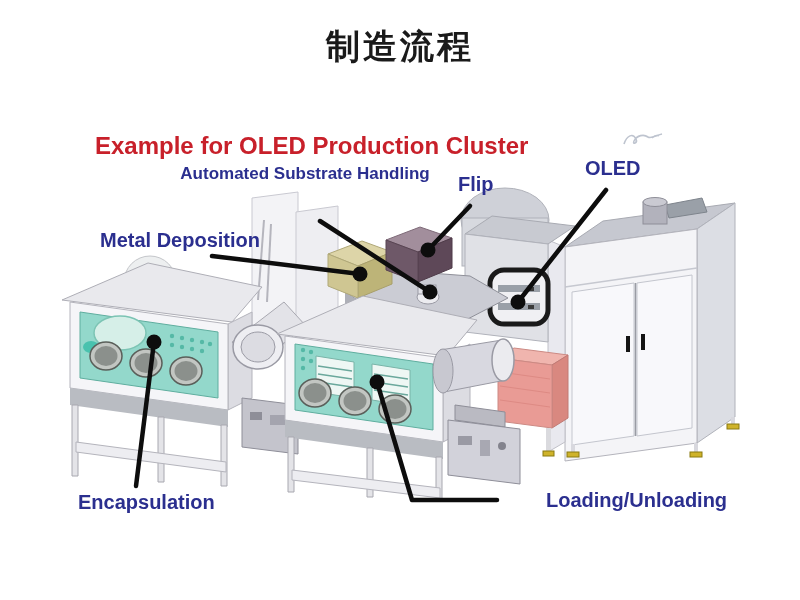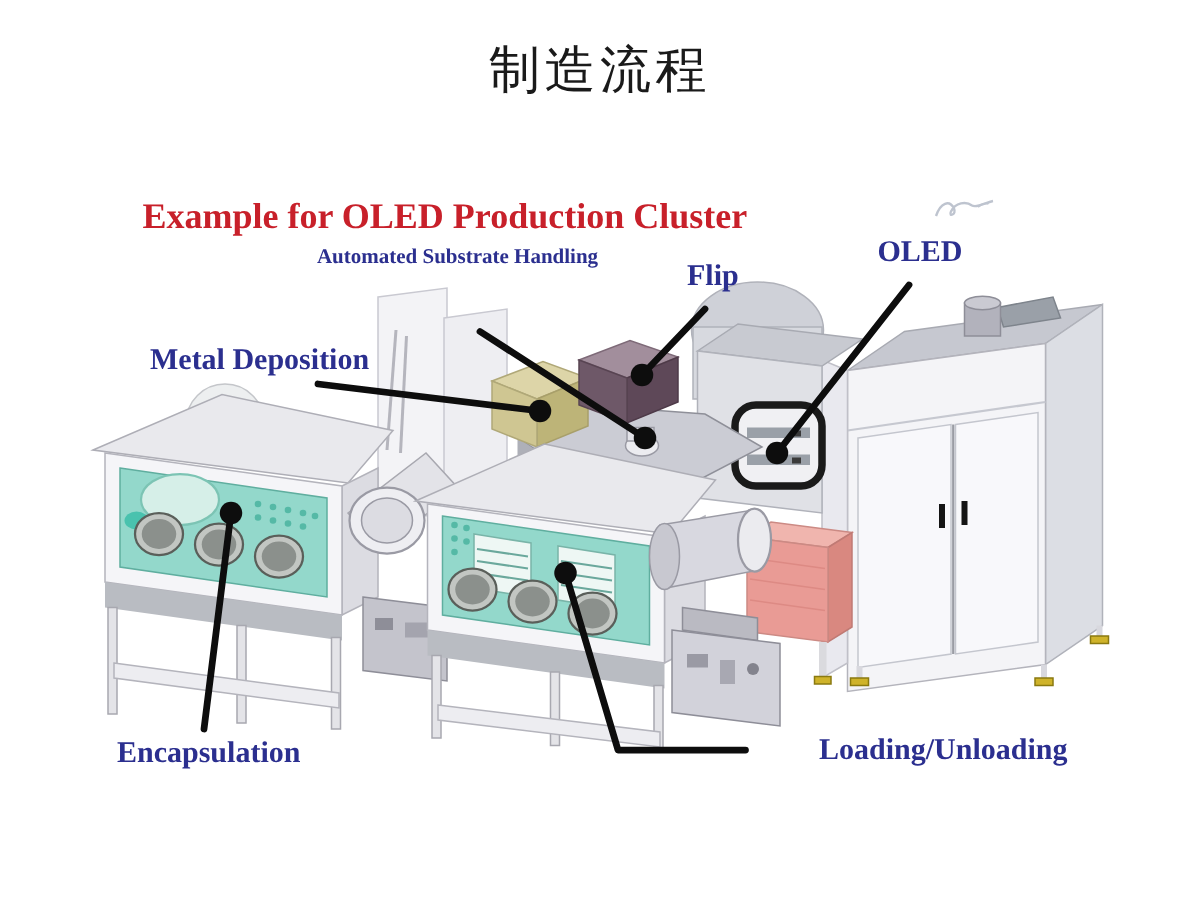--- a/index.html
+++ b/index.html
@@ -1,27 +1,27 @@
 <!DOCTYPE html>
 <html><head>
 <meta charset="utf-8">
 <style>
   html,body{margin:0;padding:0;background:#fff;}
   #slide{position:relative;width:800px;height:600px;background:#ffffff;overflow:hidden;
          font-family:"Liberation Sans",sans-serif;}
   #page-title{position:absolute;top:24px;left:0;width:800px;text-align:center;
               font-family:"DejaVu Serif","Liberation Serif",serif;font-size:34px;
-              font-weight:400;color:#1a1a1a;letter-spacing:3px;margin:0;}
-  #diagram{position:absolute;left:0;top:90px;width:800px;height:510px;font-family:Liberation Serif, serif;}
+              font-weight:700;color:#1a1a1a;letter-spacing:3px;margin:0;}
+  #diagram{position:absolute;left:0;top:90px;width:800px;height:510px;}
   #machinery{position:absolute;left:0;top:0;}
   .dlabel{position:absolute;font-weight:bold;color:#2b2f8f;font-size:20px;line-height:1.3;
           white-space:nowrap;}
   #diagram-heading{position:absolute;left:95px;top:40px;width:480px;font-weight:bold;
                    font-size:24px;color:#c8202a;white-space:nowrap;}
-  #label-ash{left:180px;top:73px;width:250px;text-align:center;white-space:normal;font-size:14px;}
+  #label-ash{left:180px;top:73px;width:250px;text-align:center;white-space:normal;font-size:17px;}
   #label-flip{left:458px;top:81px;}
   #label-ovpd{left:585px;top:65px;}
   #label-metal{left:100px;top:137px;}
   #label-encap{left:78px;top:399px;}
   #label-load{left:502px;top:397px;margin-left:44px;}
 </style>
 </head>
 <body>
 
 <div id="slide">

